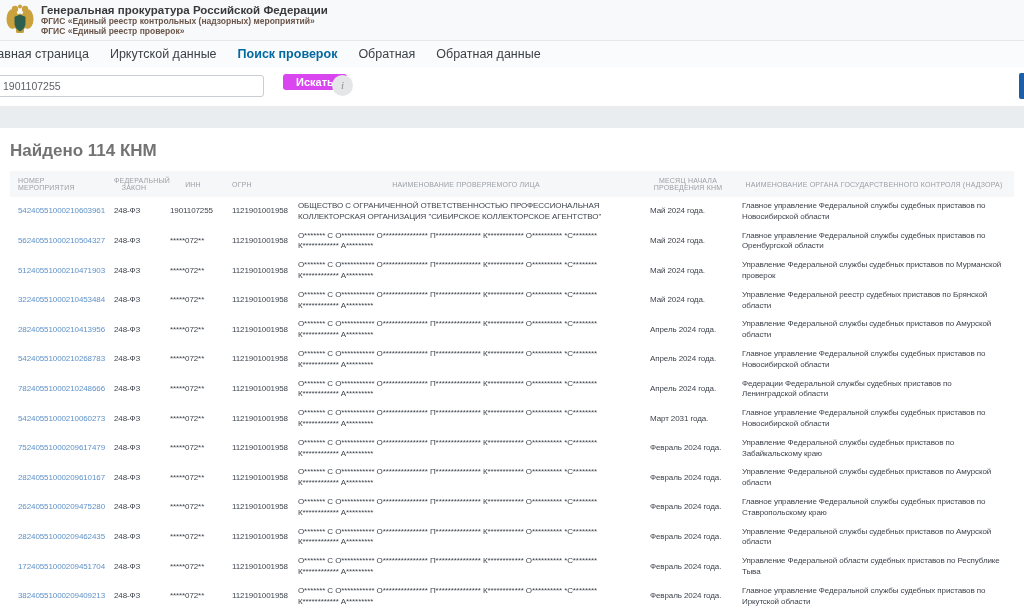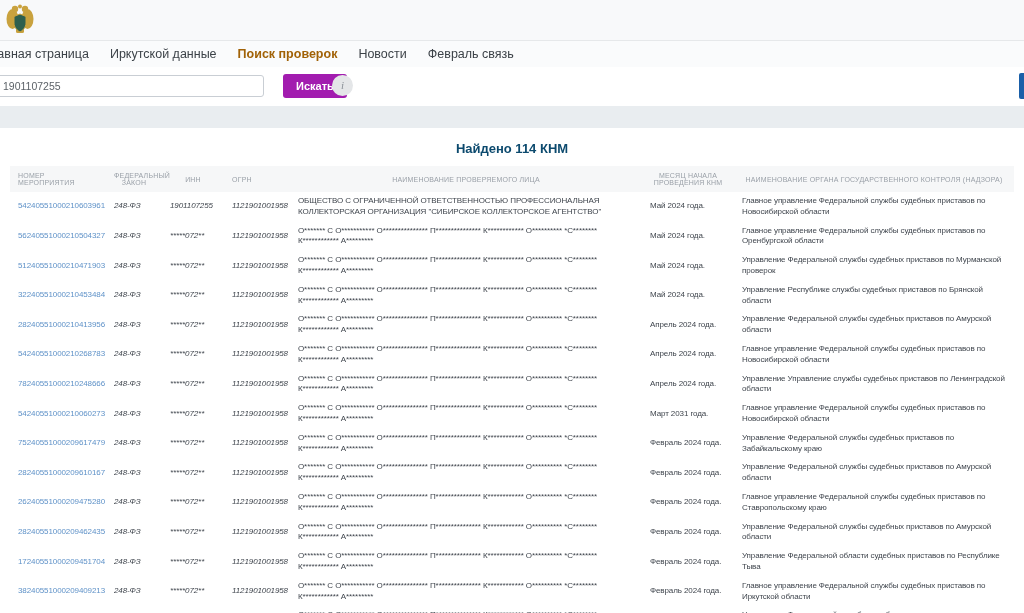--- a/index.html
+++ b/index.html
@@ -11,76 +11,81 @@
     height:41px; display:flex; align-items:center; padding-left:5px; }
   .logo { width:30px; height:34px; flex:0 0 auto; margin-right:6px; }
   .hdr-text { line-height:1.15; }
   .hdr-title { font-size:11.5px; font-weight:bold; color:#3a3a3a; }
   .hdr-sub { font-size:8.5px; font-weight:bold; color:#6a564a; }
 
   
   .nav { background:#fafbfc; height:26px; display:flex; align-items:center; }
   .nav ul { list-style:none; display:flex; margin-left:-16px; white-space:nowrap; }
   .nav li { font-size:12.5px; color:#3c4248; margin-right:21px; cursor:pointer; }
-  .nav li.active { color:#a16207; font-weight:bold; }
+  .nav li.active { color:#0369a1; font-weight:bold; }
 
   
   .search-row { position:relative; background:#fff; height:39px; }
   .search-input { position:absolute; left:-16px; top:8px; width:280px; height:22px;
     border:1px solid #c9ced4; border-radius:3px; padding:0 8px 0 18px;
     font-size:10.5px; color:#5c6268; font-family:"Liberation Sans",sans-serif; }
-  .search-btn { position:absolute; left:283px; top:7px; height:24px; padding:0 13px;
-    background:#a21caf; color:#fff; border:none; border-radius:3px;
+  .search-btn { position:absolute; left:283px; top:7px; height:16px; padding:0 13px;
+    background:#d946ef; color:#fff; border:none; border-radius:3px;
     font-size:11px; font-weight:bold; cursor:pointer; font-family:"Liberation Sans",sans-serif; }
   .info-icon { position:absolute; left:332px; top:8px; width:21px; height:21px;
     border-radius:50%; background:#e4e6e8; color:#8a9097; text-align:center;
     line-height:21px; font-size:11px; font-style:italic;
     font-family:"Liberation Serif", serif; cursor:pointer; }
   .edge-btn { position:absolute; right:0; top:6px; width:5px; height:26px;
     background:#1a5fa8; border-radius:2px 0 0 2px; cursor:pointer; }
 
   .divider-band { height:22px; background:#e9edf0; }
 
   
   .main { padding:0 10px; }
-  .results-title { font-size:13px; font-weight:bold; color:#0c4a6e; margin:13px 0 10px 0;text-align:center; }
+  .results-title { font-size:17px; font-weight:bold; color:#737373; margin:13px 0 10px 0; }
 
   table { width:1004px; border-collapse:collapse; table-layout:fixed;
     font-size:8px; letter-spacing:-0.1px; }
   thead th { background:#f6f7f8; color:#9aa0a8; font-weight:normal; font-size:7px;
     letter-spacing:0.2px; padding:6px 8px; text-transform:uppercase; vertical-align:middle; }
   th.al { text-align:left; } th.ac { text-align:center; }
   tbody td { padding:4px 8px; vertical-align:middle; line-height:1.35; text-align:left; }
   td.num a { color:#5f92c8; text-decoration:none; white-space:nowrap; cursor:pointer;text-align:right; }
-  td.mono { white-space:nowrap;font-style:italic; }
+  td.mono { white-space:nowrap; }
 </style>
 </head>
 <body>
 
 <div class="site-header">
   <svg class="logo" viewBox="0 0 30 34">
     <g fill="#c9a23e">
       <ellipse cx="7.5" cy="16" rx="6" ry="10"></ellipse>
       <ellipse cx="22.5" cy="16" rx="6" ry="10"></ellipse>
       <circle cx="10" cy="6" r="3.2"></circle>
       <circle cx="20" cy="6" r="3.2"></circle>
       <circle cx="15" cy="3.5" r="2"></circle>
       <rect x="11" y="25" width="8" height="5" rx="1.5"></rect>
     </g>
     <path d="M15 11 L21 13.5 V20 C21 24.5 17.5 27.8 15 29 C12.5 27.8 9 24.5 9 20 V13.5 Z" fill="#2e5f4e" stroke="#c9a23e" stroke-width="1"></path>
   </svg>
+  <div class="hdr-text">
+    <div class="hdr-title">Генеральная прокуратура Российской Федерации</div>
+    <div class="hdr-sub">ФГИС «Единый реестр контрольных (надзорных) мероприятий»</div>
+    <div class="hdr-sub">ФГИС «Единый реестр проверок»</div>
+  </div>
 </div>
 
 <nav class="nav">
   <ul>
       <li>Главная страница</li>
       <li>Иркутской данные</li>
       <li class="active">Поиск проверок</li>
-      <li>Новости</li>
-      <li>Февраль связь</li>
+      <li>Обратная</li>
+      <li>Обратная данные</li>
     </ul>
 </nav>
 
 <div class="search-row">
   <input class="search-input" type="text" value="1901107255" style="">
   <button class="search-btn">Искать</button>
   <div class="info-icon">i</div>
   <div class="edge-btn"></div>
 </div>
 
@@ -149,21 +154,21 @@
 
   <tr>
     <td class="num">
       <a>32240551000210453484</a>
     </td>
     <td class="mono">248-ФЗ</td>
     <td class="mono">*****072**</td>
     <td class="mono">1121901001958</td>
     <td>О******* С О*********** О*************** П*************** К************ О********** *С******** К************ А*********</td>
     <td>Май 2024 года.</td>
-    <td>Управление Республике службы судебных приставов по Брянской области</td>
+    <td>Управление Федеральной реестр судебных приставов по Брянской области</td>
   </tr>
 
   <tr>
     <td class="num">
       <a>28240551000210413956</a>
     </td>
     <td class="mono">248-ФЗ</td>
     <td class="mono">*****072**</td>
     <td class="mono">1121901001958</td>
     <td>О******* С О*********** О*************** П*************** К************ О********** *С******** К************ А*********</td>
@@ -185,21 +190,21 @@
 
   <tr>
     <td class="num">
       <a>78240551000210248666</a>
     </td>
     <td class="mono">248-ФЗ</td>
     <td class="mono">*****072**</td>
     <td class="mono">1121901001958</td>
     <td>О******* С О*********** О*************** П*************** К************ О********** *С******** К************ А*********</td>
     <td>Апрель 2024 года.</td>
-    <td>Управление Управление службы судебных приставов по Ленинградской области</td>
+    <td>Федерации Федеральной службы судебных приставов по Ленинградской области</td>
   </tr>
 
   <tr>
     <td class="num">
       <a>54240551000210060273</a>
     </td>
     <td class="mono">248-ФЗ</td>
     <td class="mono">*****072**</td>
     <td class="mono">1121901001958</td>
     <td>О******* С О*********** О*************** П*************** К************ О********** *С******** К************ А*********</td>

